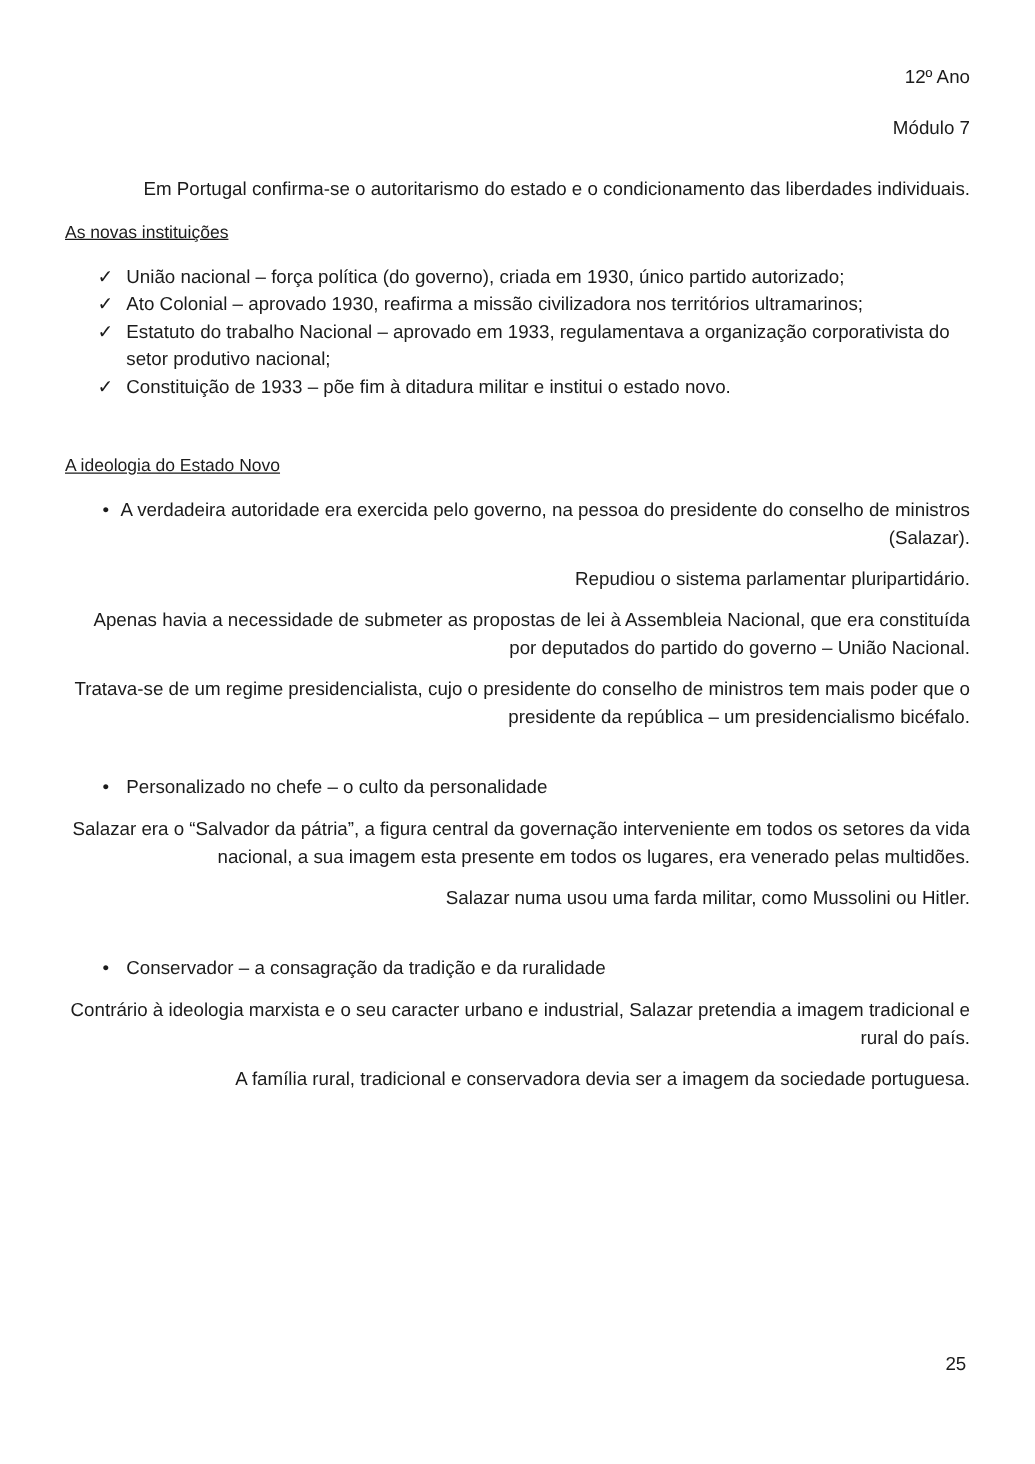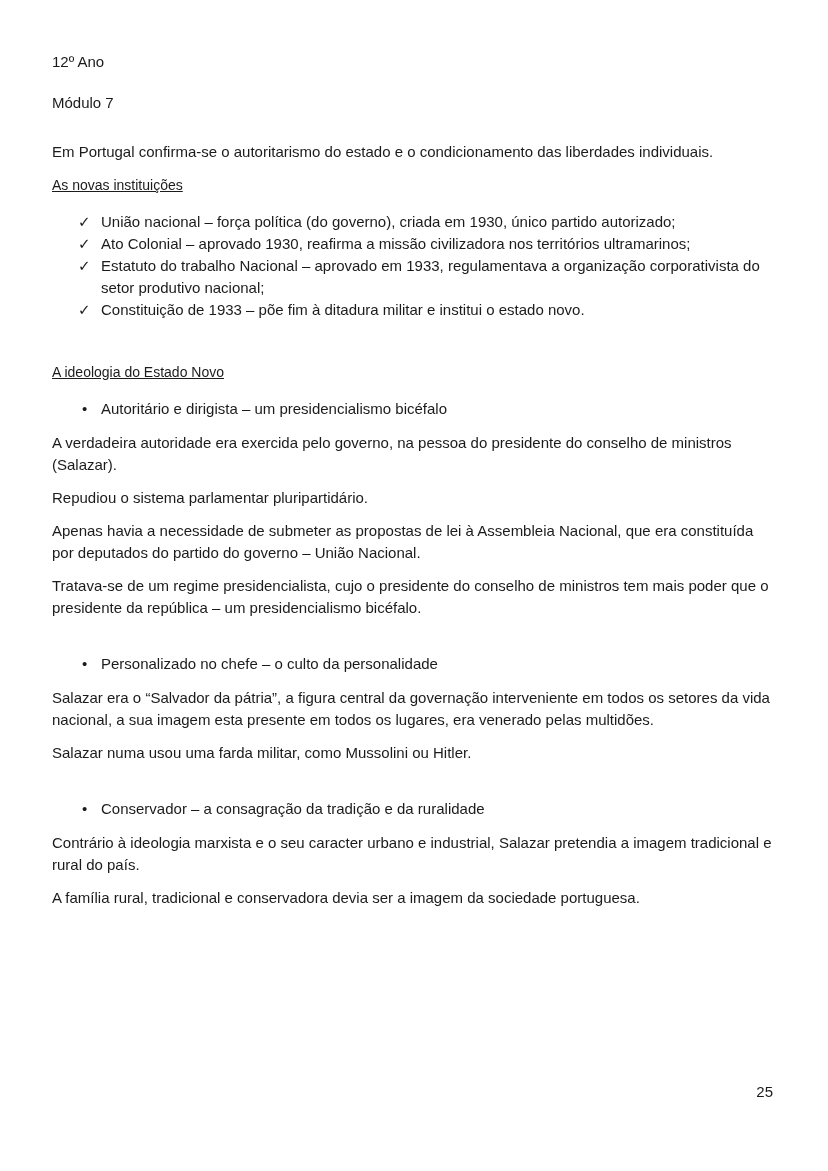--- a/index.html
+++ b/index.html
@@ -10,21 +10,21 @@
     margin: 0;
     position: relative;
     overflow: hidden;
     background: #ffffff;
     color: #1b1b1b;
     font-family: "Liberation Sans", "DejaVu Sans", sans-serif;
     font-size: 15px;
     line-height: 22px;
     padding: 51px 52px 0 52px;
   }
-  .center { text-align: left; }
+  .center { text-align: right; }
   .title { margin: 0 0 19px 0; }
   .subtitle { margin: 12px 0 27px 0; }
   .intro { margin: 0 0 58px 0; }
   .section-heading {
     font-size: 14px;
     font-weight: 400;
     text-decoration: underline;
     margin: 0 0 15px 0;
   }
   .gap-heading { margin-top: 40px; }
@@ -46,21 +46,21 @@
   .bullet-line {
     position: relative;
     padding-left: 49px;
     margin: 0 0 12px 0;
   }
   .bullet-line .glyph {
     position: absolute;
     left: 30px;
     top: 0px;
   }
-  .para { margin: 0 0 11px 0; }
+  .para { margin: 0 0 11px 0; text-align: right; }
   .page-number {
     position: absolute;
     top: 1081px;
     right: 55px;
   }
 </style>
 </head>
 <body>
 
 <div>
@@ -89,21 +89,20 @@
       <span class="glyph">✓</span>
       <span>Constituição de 1933 – põe fim à ditadura militar e institui o estado novo.</span>
     </li>
   </ul>
 
   <h2 class="section-heading gap-heading">A ideologia do Estado Novo</h2>
 
   <div>
     <div class="bullet-line">
       <span class="glyph">•</span>
-      <span>Autoritário e dirigista – um presidencialismo bicéfalo</span>
     </div>
     <p class="para">A verdadeira autoridade era exercida pelo governo, na pessoa do presidente do conselho de ministros (Salazar).</p>
     <p class="para">Repudiou o sistema parlamentar pluripartidário.</p>
     <p class="para">Apenas havia a necessidade de submeter as propostas de lei à Assembleia Nacional, que era constituída por deputados do partido do governo – União Nacional.</p>
     <p class="para">Tratava-se de um regime presidencialista, cujo o presidente do conselho de ministros tem mais poder que o presidente da república – um presidencialismo bicéfalo.</p>
   </div>
 
   <div class="topic-gap">
     <div class="bullet-line">
       <span class="glyph">•</span>

